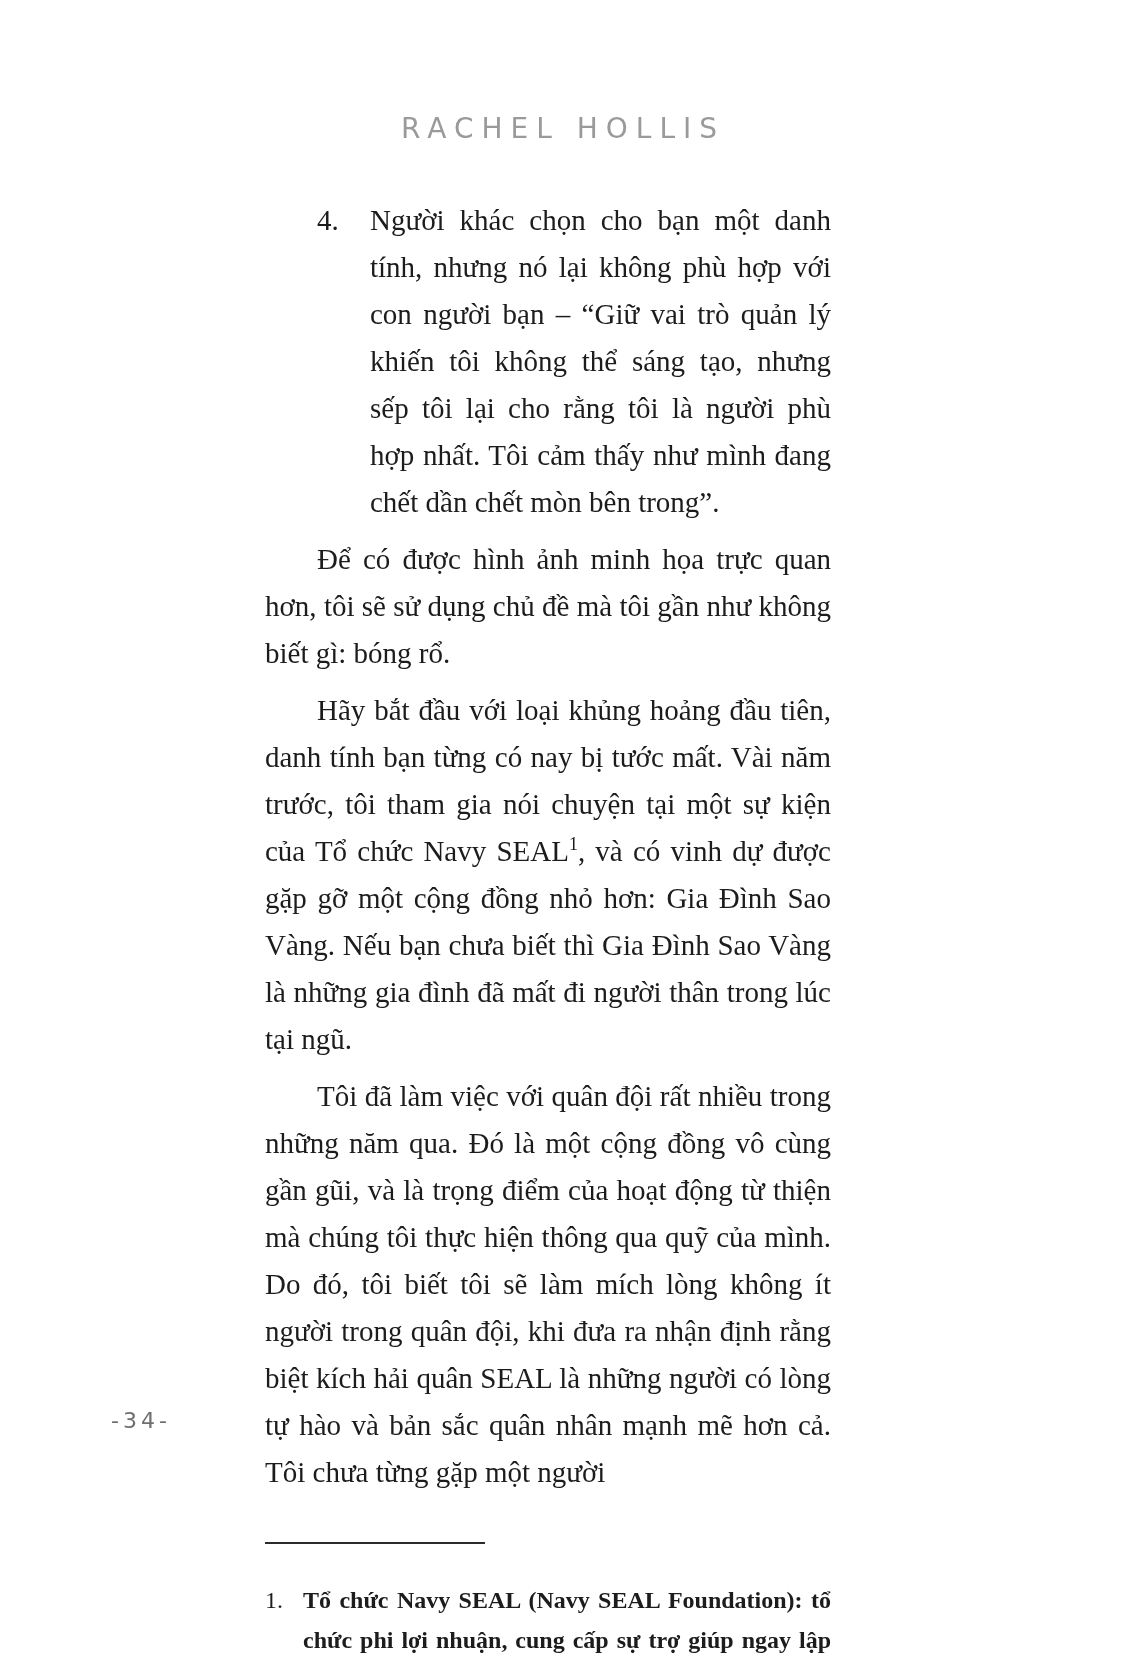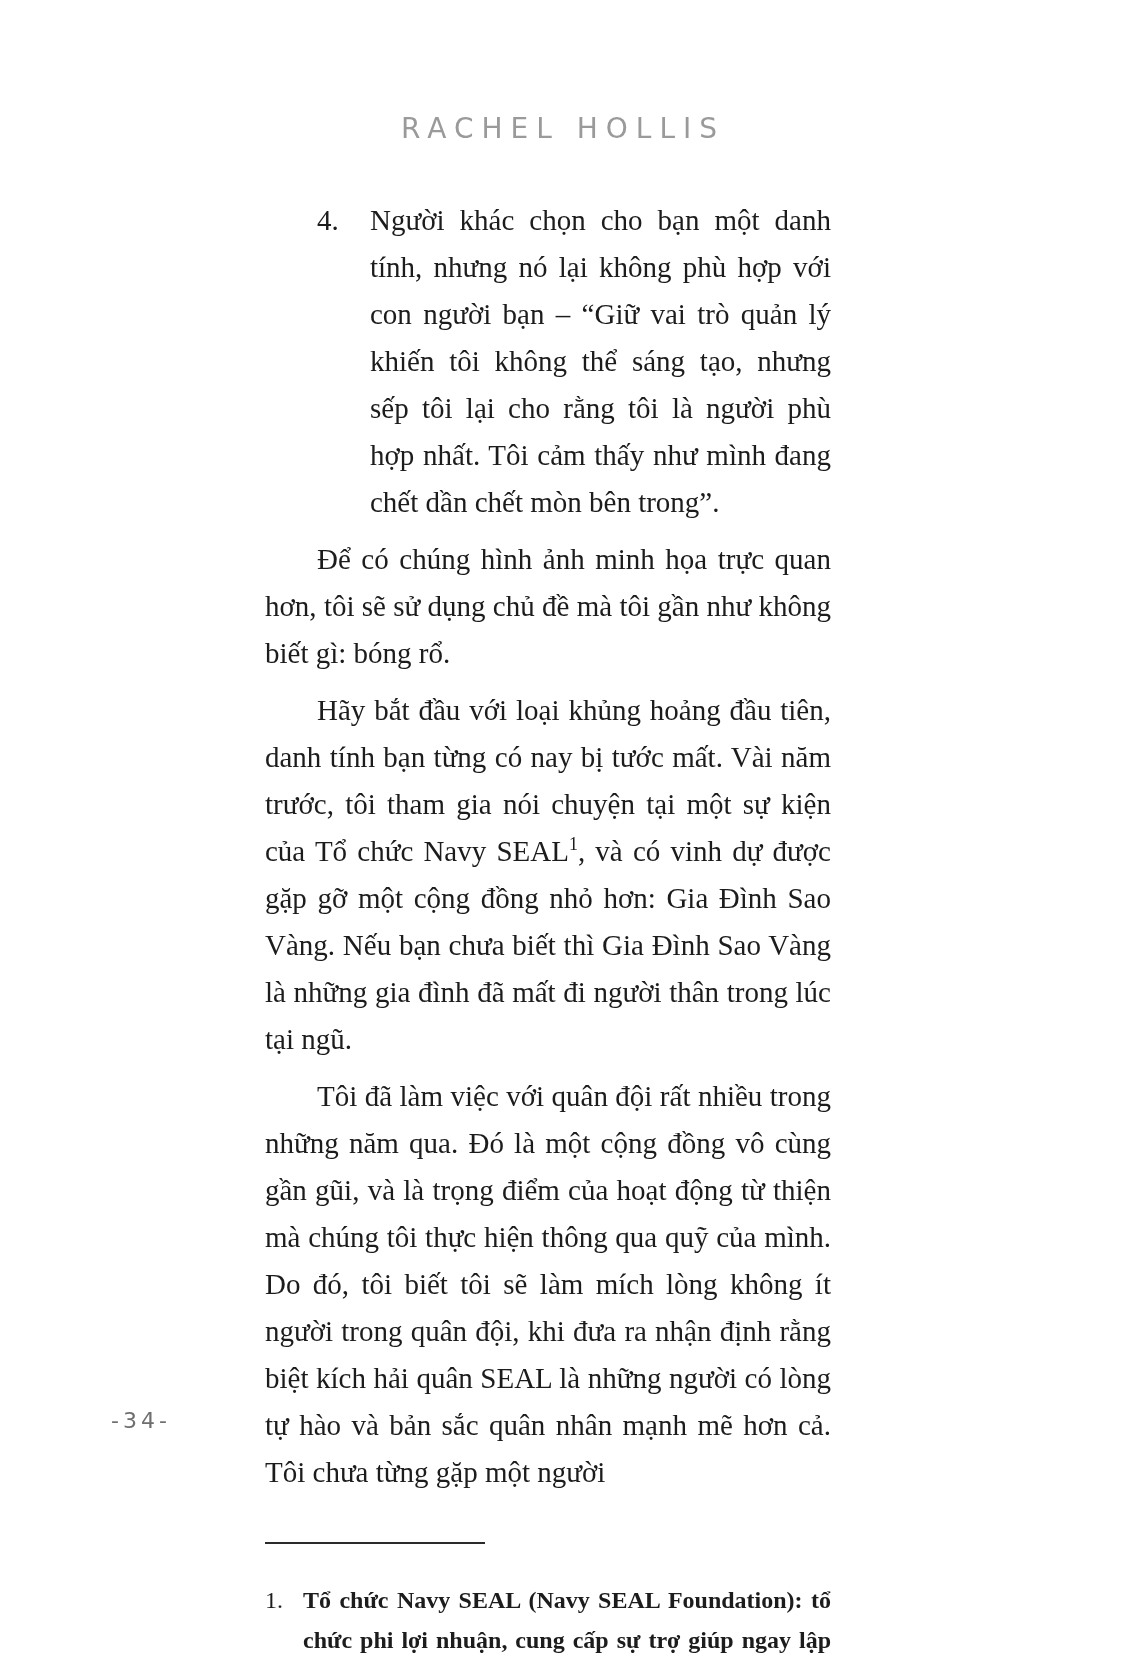--- a/index.html
+++ b/index.html
@@ -89,21 +89,21 @@
 
   <div class="running-header">RACHEL HOLLIS</div>
 
   <div class="content">
 
     <div class="list-item">
       <span class="num">4.</span>
       <div class="li-text">Người khác chọn cho bạn một danh tính, nhưng nó lại không phù hợp với con người bạn – “Giữ vai trò quản lý khiến tôi không thể sáng tạo, nhưng sếp tôi lại cho rằng tôi là người phù hợp nhất. Tôi cảm thấy như mình đang chết dần chết mòn bên trong”.</div>
     </div>
 
-    <p class="para">Để có chúng hình ảnh minh họa trực quan hơn, tôi sẽ sử dụng chủ đề mà tôi gần như không biết gì: bóng rổ.</p>
+    <p class="para">Để có được hình ảnh minh họa trực quan hơn, tôi sẽ sử dụng chủ đề mà tôi gần như không biết gì: bóng rổ.</p>
 
     <p class="para"><span>Hãy bắt đầu với loại khủng hoảng đầu tiên, danh tính bạn từng có nay bị tước mất. Vài năm trước, tôi tham gia nói chuyện tại một sự kiện của Tổ chức Navy SEAL</span><sup class="fn-ref">1</sup><span>, và có vinh dự được gặp gỡ một cộng đồng nhỏ hơn: Gia Đình Sao Vàng. Nếu bạn chưa biết thì Gia Đình Sao Vàng là những gia đình đã mất đi người thân trong lúc tại ngũ.</span></p>
 
     <p class="para">Tôi đã làm việc với quân đội rất nhiều trong những năm qua. Đó là một cộng đồng vô cùng gần gũi, và là trọng điểm của hoạt động từ thiện mà chúng tôi thực hiện thông qua quỹ của mình. Do đó, tôi biết tôi sẽ làm mích lòng không ít người trong quân đội, khi đưa ra nhận định rằng biệt kích hải quân SEAL là những người có lòng tự hào và bản sắc quân nhân mạnh mẽ hơn cả. Tôi chưa từng gặp một người</p>
 
     <div class="footnote-divider"></div>
 
     <div class="footnote">
       <span class="fn-num">1.</span>
       <div class="fn-text">Tổ chức Navy SEAL (Navy SEAL Foundation): tổ chức phi lợi nhuận, cung cấp sự trợ giúp ngay lập tức và liên tục cho lực lượng tác chiến đặc biệt của hải quân (SEALs và SWCC), các cựu binh và gia đình của họ. – ND</div>

